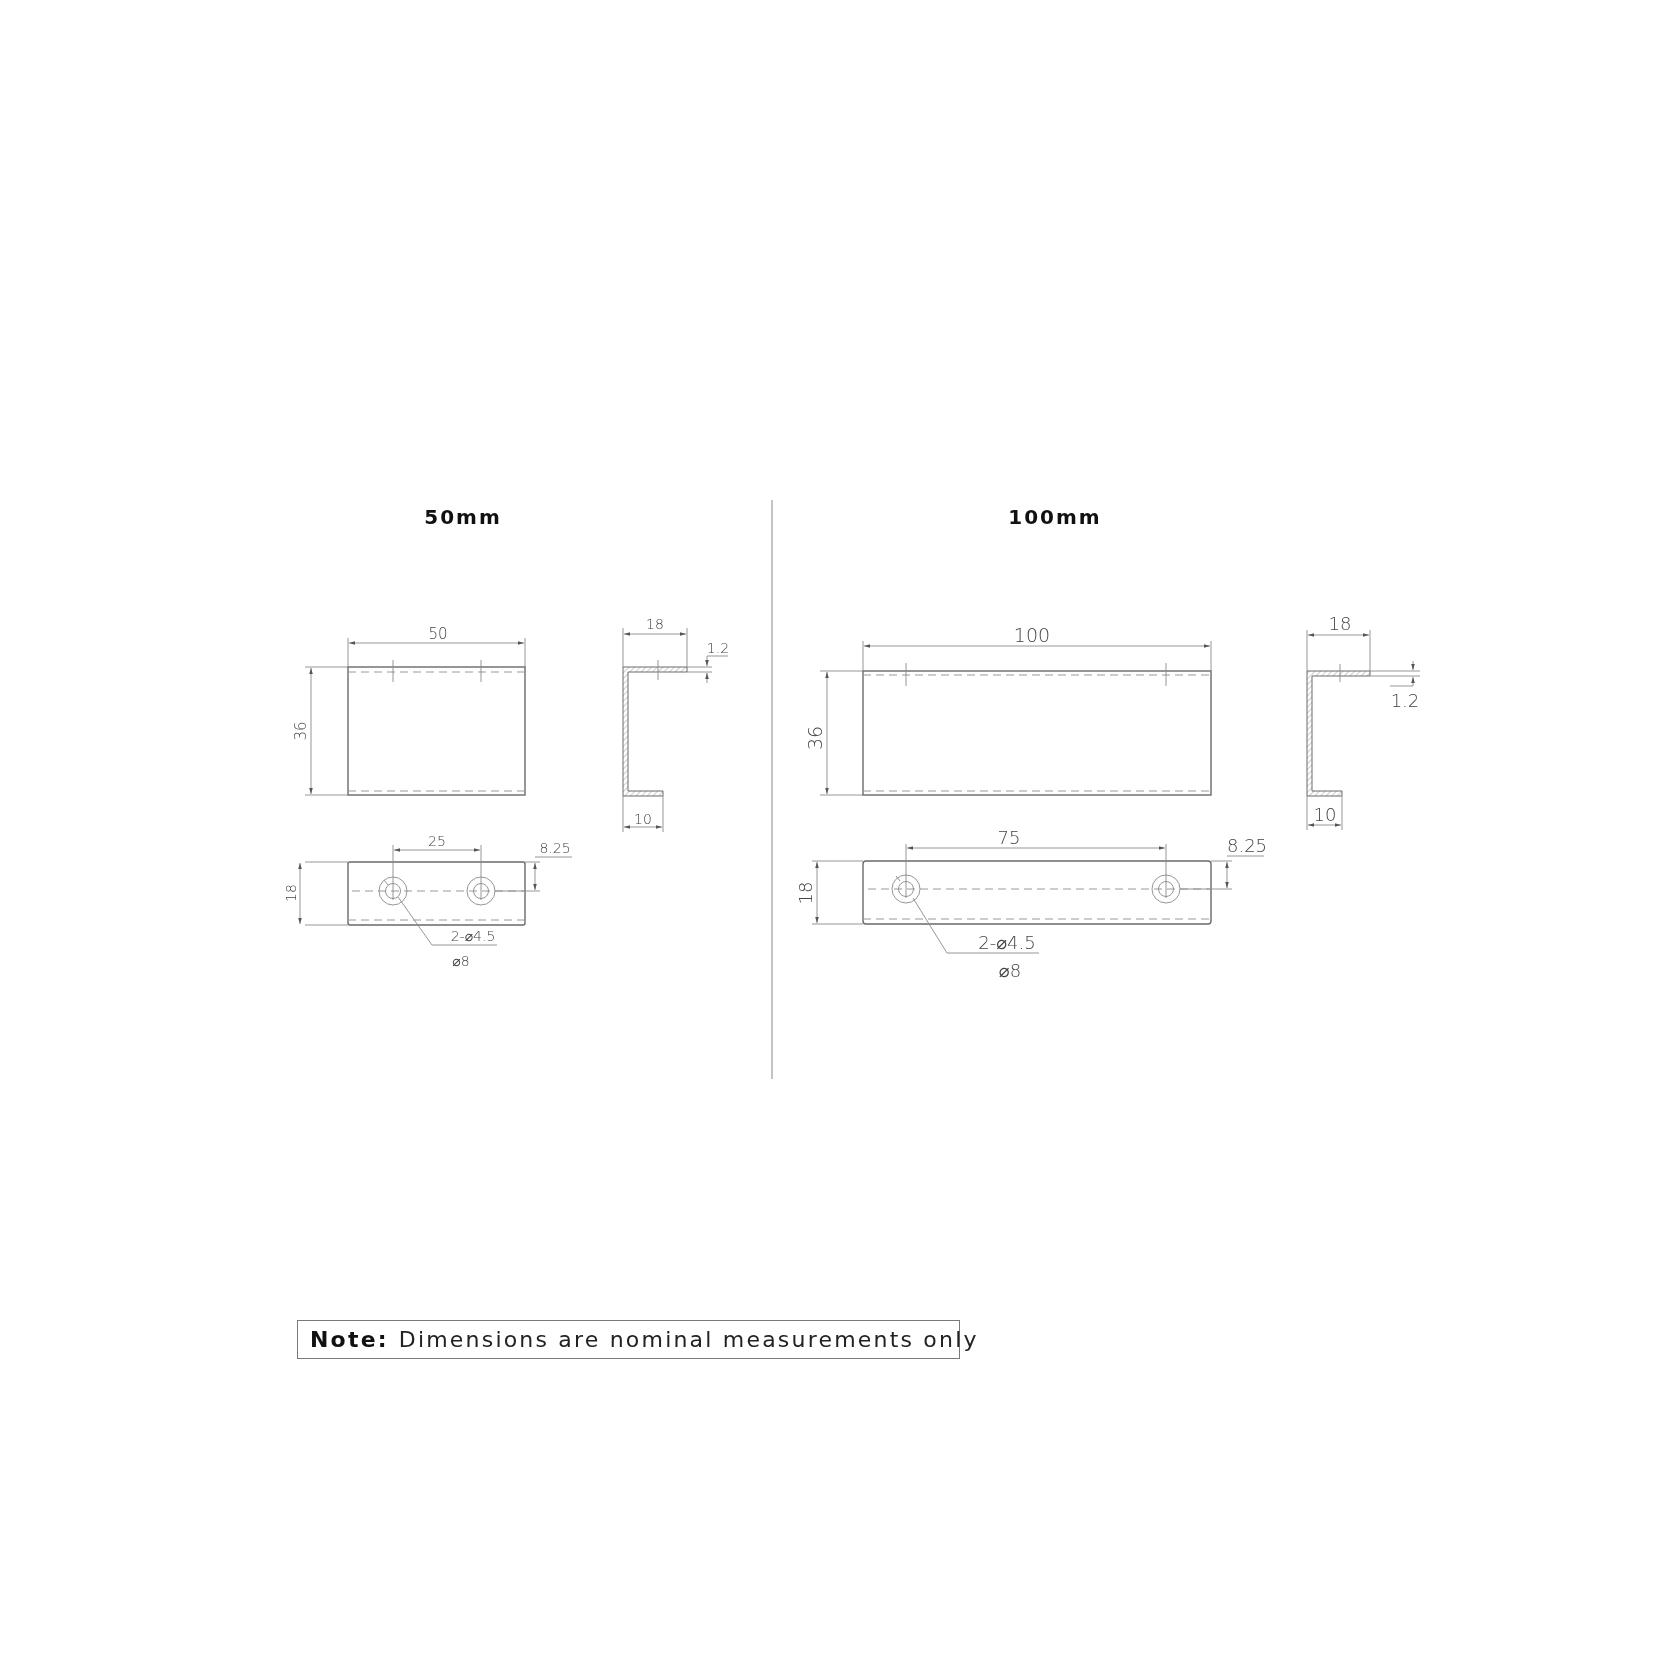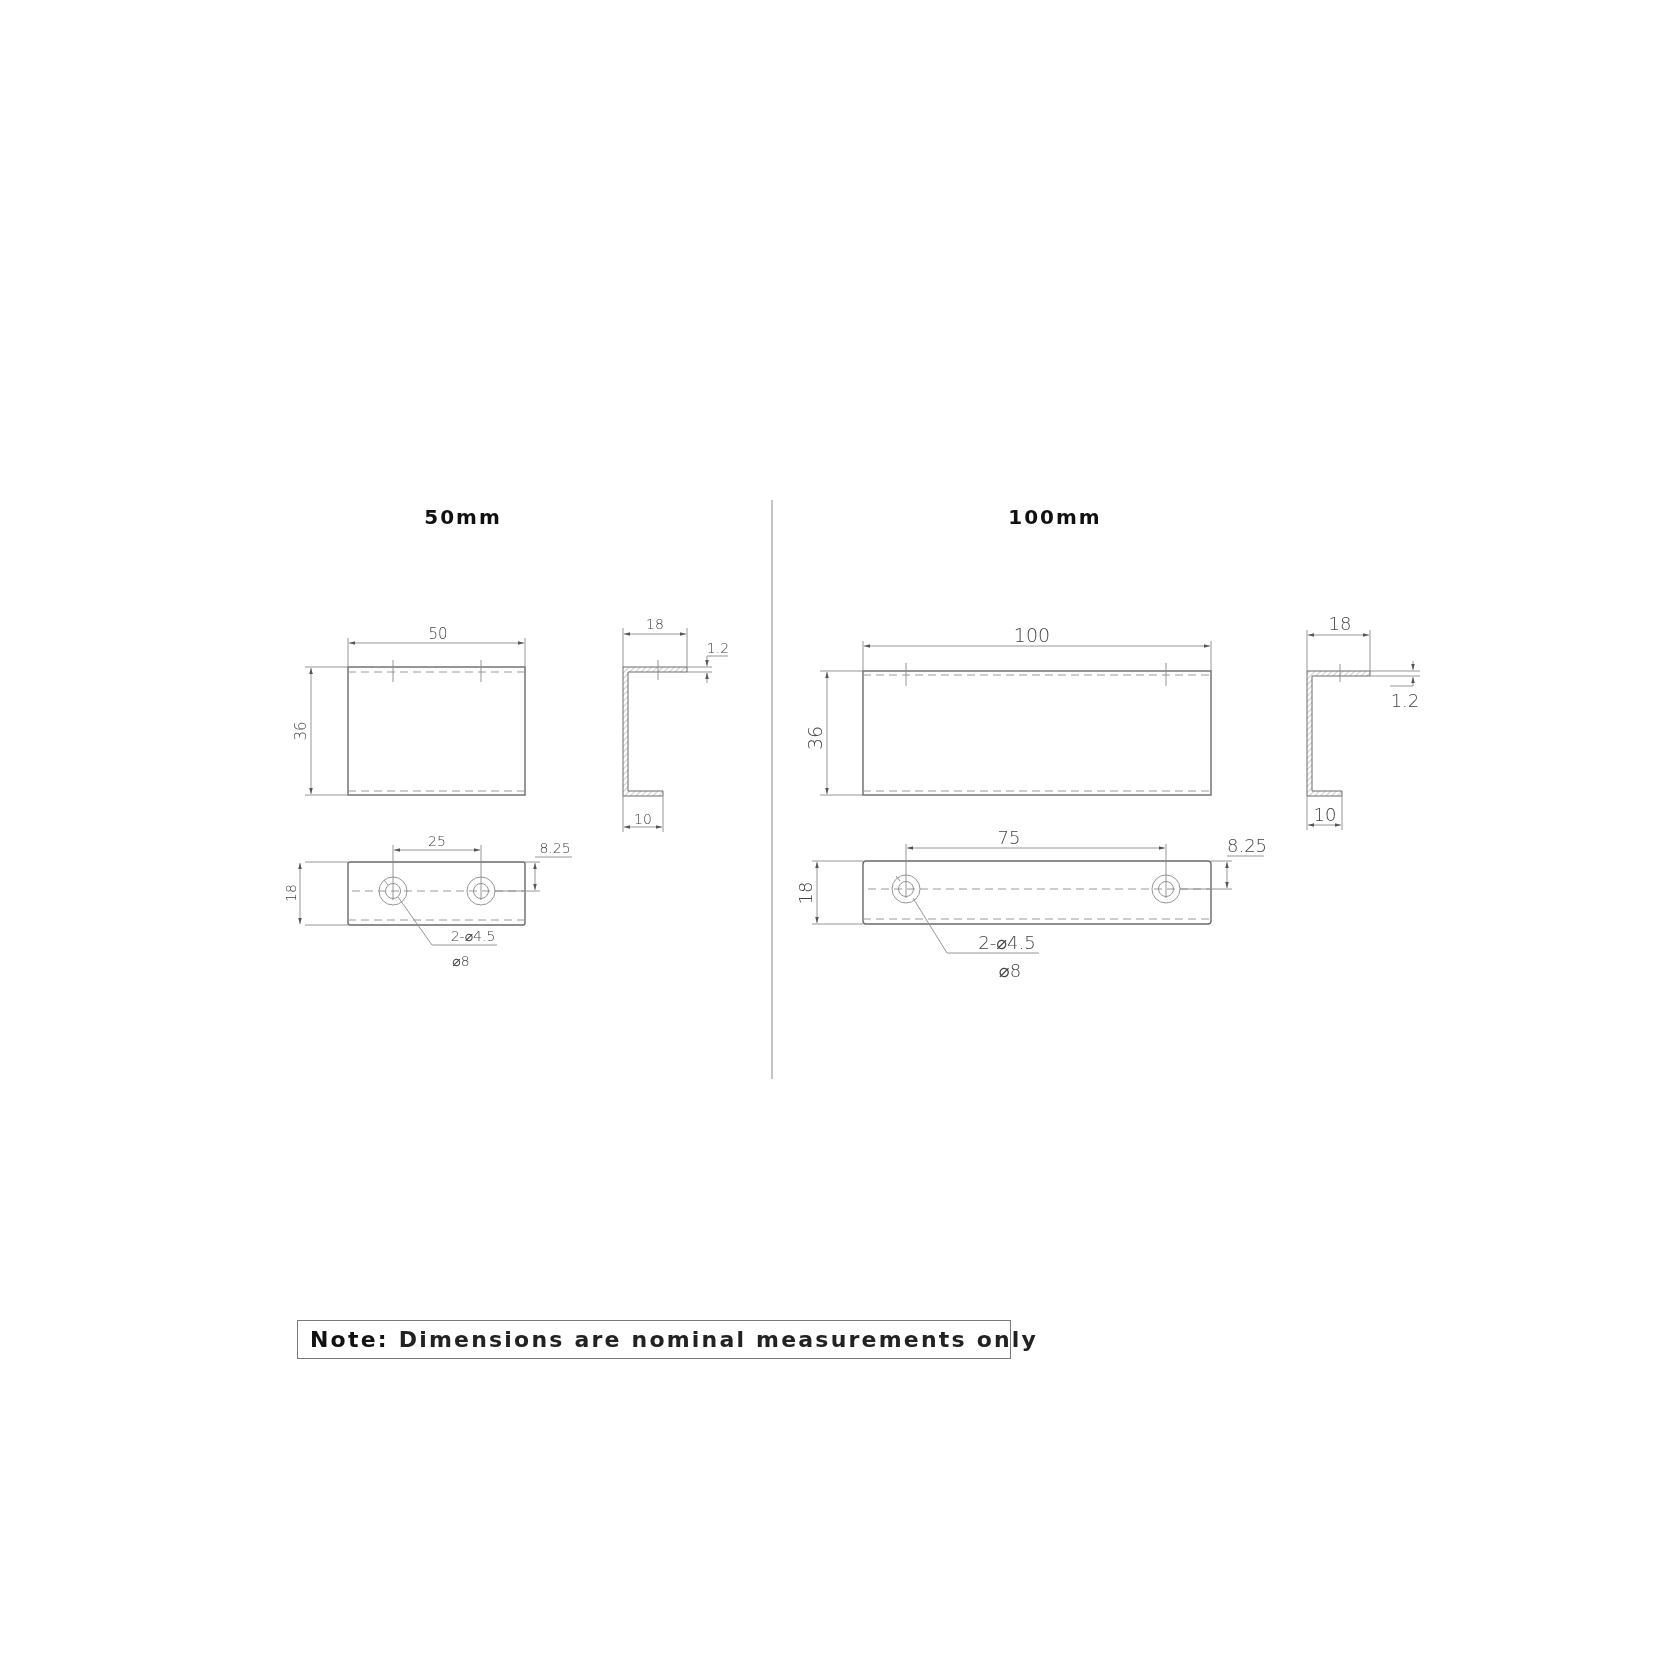--- a/index.html
+++ b/index.html
@@ -4,23 +4,23 @@
   <style>
     html, body { margin: 0; padding: 0; background: #ffffff; }
     body { width: 1676px; height: 1676px; position: relative; overflow: hidden; font-family: "DejaVu Sans", sans-serif; }
     svg { position: absolute; left: 0; top: 0; }
     .part { fill: none; stroke: #6a6a6a; stroke-width: 1.4; }
     .thin { fill: none; stroke: #8a8a8a; stroke-width: 0.9; }
     .dash { fill: none; stroke: #9a9a9a; stroke-width: 1; stroke-dasharray: 8 5; }
     .hatch { fill: url(#hatch); stroke: #6a6a6a; stroke-width: 1; }
     .dimtxt { font-family: "DejaVu Sans", sans-serif; fill: #444; font-weight: 300; }
     .title { font-family: "DejaVu Sans", sans-serif; font-weight: bold; fill: #111; letter-spacing: 2px; }
-    .note-box { position: absolute; left: 297px; top: 1320px; width: 714px; height: 39px; border: 1.3px solid #7a7a7a; box-sizing: border-box; display: flex; align-items: center; padding-left: 12px; font-size: 22px; letter-spacing: 2.2px; color: #222; white-space: nowrap; }
+    .note-box { position: absolute; left: 297px; top: 1320px; width: 663px; height: 39px; border: 1.3px solid #7a7a7a; box-sizing: border-box; display: flex; align-items: center; padding-left: 12px; font-size: 22px; letter-spacing: 2.2px; color: #222; white-space: nowrap; }
     .note-box .note-label { font-weight: bold; margin-right: 10px; color: #111; }
-    .note-box .note-text { font-weight: 700; }
+    .note-box .note-text { font-weight: 400; }
   </style>
 </head>
 <body>
 
 <svg width="1676" height="1676" viewBox="0 0 1676 1676" xmlns="http://www.w3.org/2000/svg">
   <defs>
     <pattern id="hatch" width="4" height="4" patternUnits="userSpaceOnUse" patternTransform="rotate(45)">
       <line x1="0" y1="0" x2="0" y2="4" stroke="#9a9a9a" stroke-width="1"></line>
     </pattern>
     <marker id="arr" viewBox="0 0 10 10" refX="10" refY="5" markerWidth="7" markerHeight="7" orient="auto-start-reverse">

